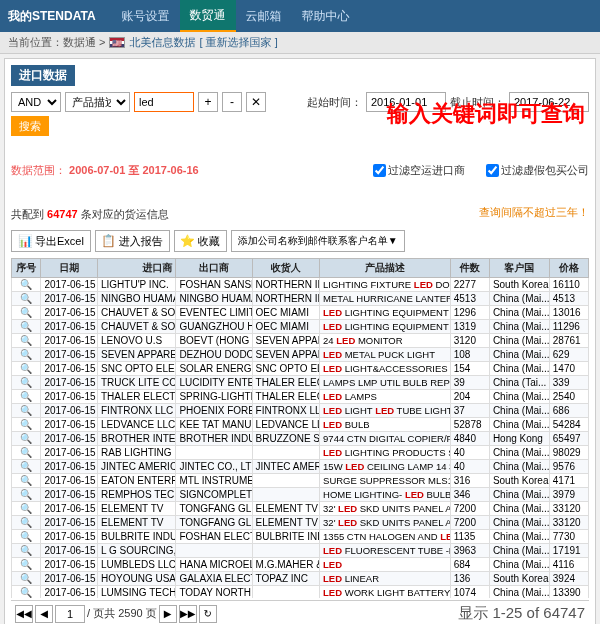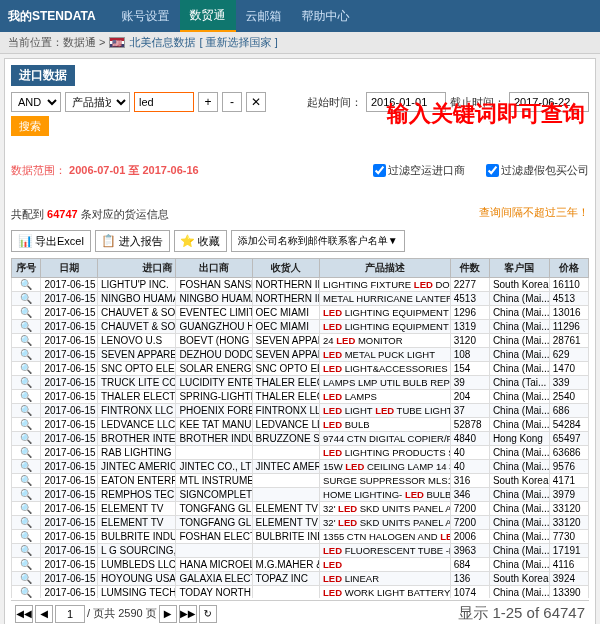--- a/index.html
+++ b/index.html
@@ -306,21 +306,21 @@
           </tr>
           <tr>
             <td style="text-align: center;"><span style="color:#2c5f8a;cursor:pointer;">🔍</span></td>
             <td>2017-06-15</td>
             <td>RAB LIGHTING INC</td>
             <td></td>
             <td></td>
             <td style="overflow: hidden; max-width: 120px; font-size: 9.5px;"><span class="led-highlight">LED</span> LIGHTING PRODUCTS SMALL PART CARTO...</td>
             <td>40</td>
             <td>China (Mai...</td>
-            <td>63686</td>
+            <td>98029</td>
           </tr>
           <tr>
             <td style="text-align: center;"><span style="color:#2c5f8a;cursor:pointer;">🔍</span></td>
             <td>2017-06-15</td>
             <td>JINTEC AMERICA...</td>
             <td>JINTEC CO., LTD.</td>
             <td>JINTEC AMERICA...</td>
             <td style="overflow: hidden; max-width: 120px; font-size: 9.5px;">15W <span class="led-highlight">LED</span> CEILING LAMP 14 3000K</td>
             <td>40</td>
             <td>China (Mai...</td>
@@ -370,21 +370,21 @@
             <td>China (Mai...</td>
             <td>33120</td>
           </tr>
           <tr>
             <td style="text-align: center;"><span style="color:#2c5f8a;cursor:pointer;">🔍</span></td>
             <td>2017-06-15</td>
             <td>BULBRITE INDUS...</td>
             <td>FOSHAN ELECTR...</td>
             <td>BULBRITE INDUS...</td>
             <td style="overflow: hidden; max-width: 120px; font-size: 9.5px;">1355 CTN HALOGEN AND <span class="led-highlight">LED</span> LAMPS_ AS PER P...</td>
-            <td>2006</td>
+            <td>1135</td>
             <td>China (Mai...</td>
             <td>7730</td>
           </tr>
           <tr>
             <td style="text-align: center;"><span style="color:#2c5f8a;cursor:pointer;">🔍</span></td>
             <td>2017-06-15</td>
             <td>L G SOURCING, I...</td>
             <td></td>
             <td></td>
             <td style="overflow: hidden; max-width: 120px; font-size: 9.5px;"><span class="led-highlight">LED</span> FLUORESCENT TUBE -FAX:86 -574-8884-56...</td>

